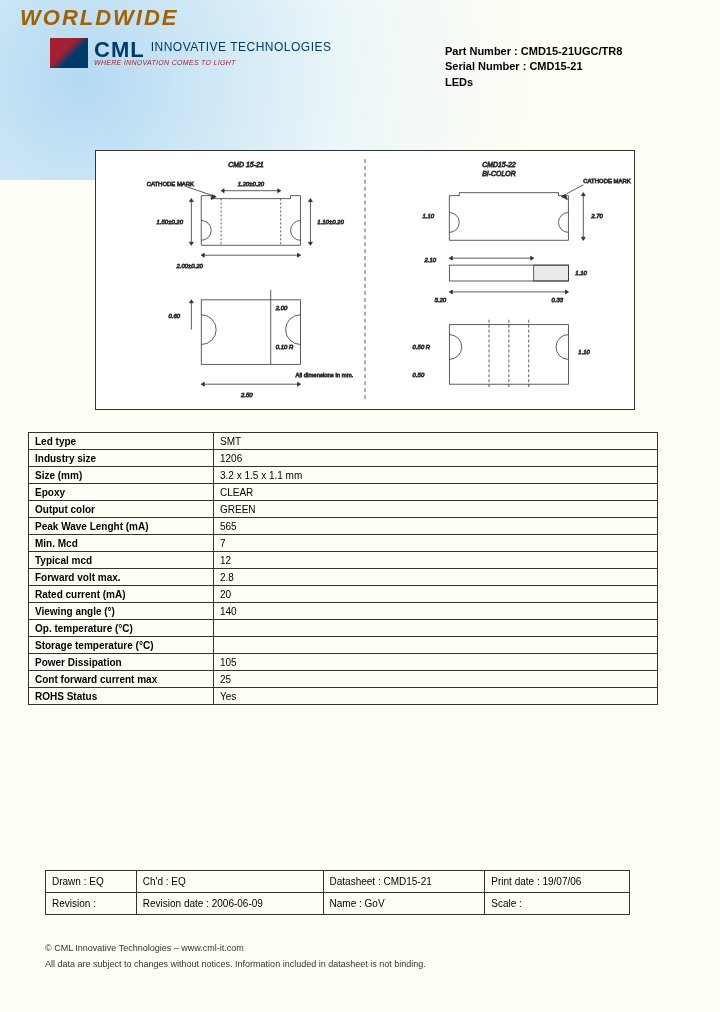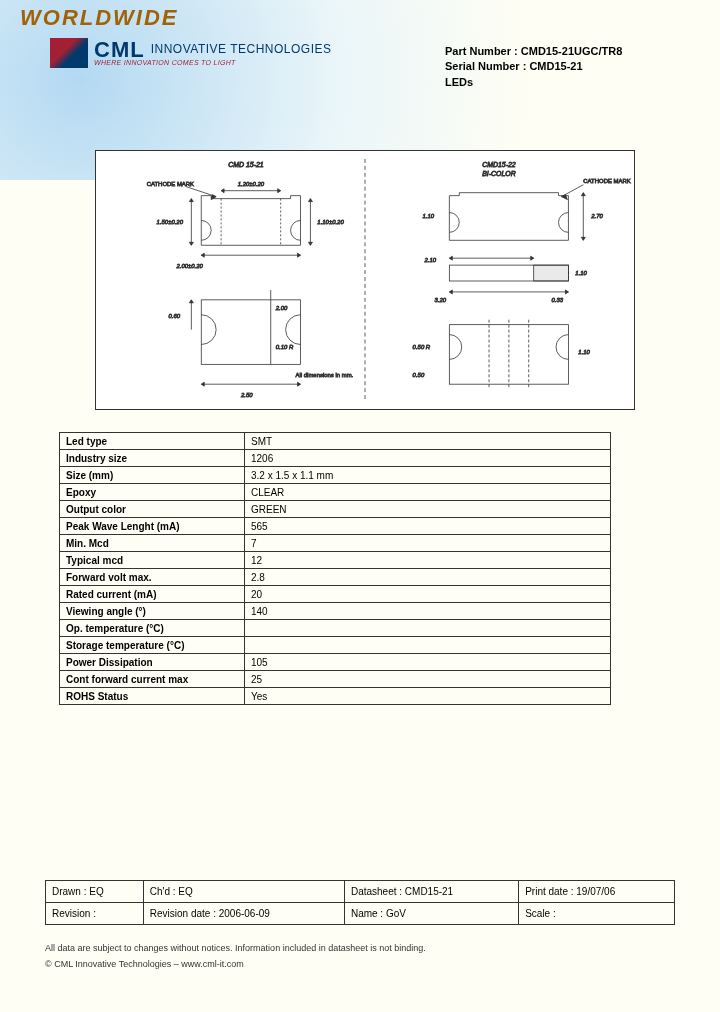--- a/index.html
+++ b/index.html
@@ -56,38 +56,37 @@
     position: absolute;
     top: 150px; left: 95px;
     width: 540px; height: 260px;
     border: 1px solid #333;
     background: #fff;
     display: flex;
   }
   .diagram-area svg { width: 100%; height: 100%; }
   .spec-table {
     position: absolute;
-    top: 432px; left: 59px;
-    width: 552px;
+    top: 432px; left: 28px;
+    width: 630px;
     border-collapse: collapse;
   }
   .spec-table td {
     border: 1px solid #333;
     padding: 2px 6px;
     font-size: 10px;
     height: 17px;
     vertical-align: middle;
   }
   .spec-table td:first-child { width: 185px; font-weight: bold; }
   .title-block-table {
     position: absolute;
     top: 870px; left: 45px;
-    width: 630px;
+    width: 585px;
     border-collapse: collapse;
-    margin-top: 10px;
   }
   .title-block-table td {
     border: 1px solid #333;
     padding: 5px 6px;
     font-size: 10px;
     height: 22px;
     vertical-align: middle;
   }
   .footer-notes {
     position: absolute;
@@ -99,21 +98,21 @@
 </style>
 </head>
 <body>
 
 <div class="bg-gradient"></div>
 <div class="bg-world">WORLDWIDE</div>
 
 <div class="logo-block">
   <div class="logo-square"></div>
   <div class="logo-text">
-    <div style="display:flex;align-items:center;gap:6px">
+    <div style="display:flex;align-items:flex-start;gap:6px">
       <span class="logo-cml">CML</span>
       <span class="logo-tag1">INNOVATIVE TECHNOLOGIES</span>
     </div>
     <span class="logo-tag2">WHERE INNOVATION COMES TO LIGHT</span>
   </div>
 </div>
 
 <div class="header-info">
   <div><span>Part Number :</span> <span>CMD15-21UGC/TR8</span></div>
   <div><span>Serial Number :</span> <span>CMD15-21</span></div>
@@ -281,15 +280,15 @@
   <tr>
     <td>Revision :</td>
     <td>Revision date : 2006-06-09</td>
     <td>Name : GoV</td>
     <td>Scale :</td>
   </tr>
 </tbody>
   </table>
 
 <div class="footer-notes">
+  <div>© CML Innovative Technologies – www.cml-it.com</div>
   <div>All data are subject to changes without notices. Information included in datasheet is not binding.</div>
-  <div>© CML Innovative Technologies – www.cml-it.com</div>
 </div>
 
 </body></html>

